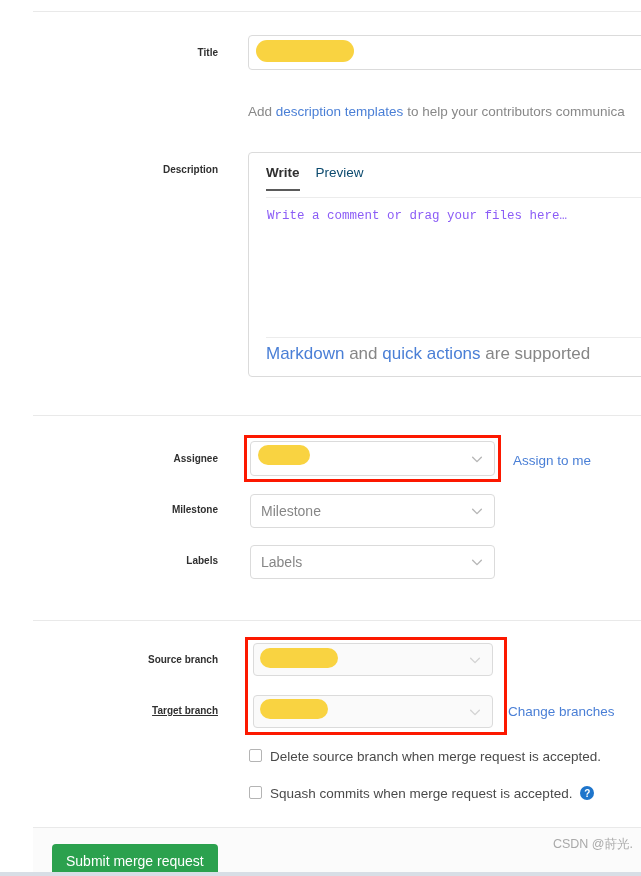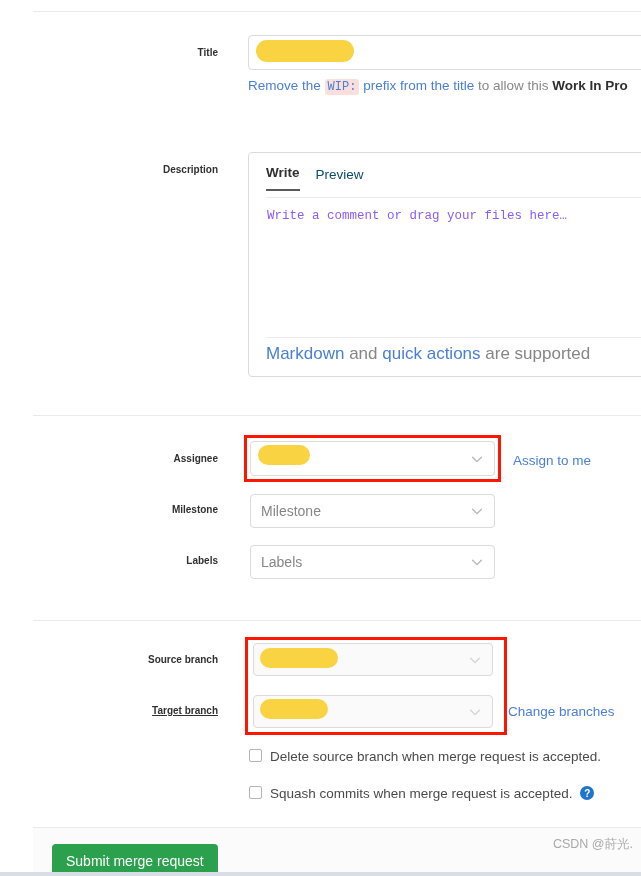--- a/index.html
+++ b/index.html
@@ -128,21 +128,20 @@
     border: 1px solid #dbdbdb;
     border-radius: 4px;
     background: #ffffff;
     box-sizing: border-box;
   }
   .editor-tabs {
     position: absolute;
     left: 17px;
     top: 12px;
     display: flex;
-    align-items: flex-end;
     gap: 16px;
   }
   .etab {
     font-size: 13.5px;
     color: #0c4a6e;
     padding-bottom: 9px;
     cursor: pointer;
   }
   .etab.active {
     color: #303030;
@@ -274,28 +273,26 @@
 
   <div class="left-gutter"></div>
 
   <div class="divider" style="top:11px;"></div>
 
   <div class="row-label" style="left:128px; top:47px; width:90px;">Title</div>
 
   <div class="field-box" style="left:248px; top:35px; width:400px; height:35px;"></div>
   <div class="redact" style="left:256px; top:40px; width:98px; height:22px;"></div>
 
-  <div class="helper" style="left:248px; top:78px;">
-    <span class="link">Remove the</span>
-    <span class="code-chip">WIP:</span>
-    <span class="link">prefix from the title</span>
-    <span class="muted">to allow this</span>
-    <span class="bold-dark">Work In Pro</span>
-  </div>
-
+
+  <div class="helper" style="left:248px; top:104px;">
+    <span class="muted">Add</span>
+    <span class="link">description templates</span>
+    <span class="muted">to help your contributors communica</span>
+  </div>
 
   <div class="row-label" style="left:108px; top:164px; width:110px;">Description</div>
 
   <div class="editor" style="left:248px; top:152px; width:400px; height:225px;">
     <div class="editor-tabs">
       <div class="etab active">Write</div>
       <div class="etab">Preview</div>
     </div>
     <div class="editor-rule"></div>
     <div class="editor-placeholder">Write a comment or drag your files here…</div>

